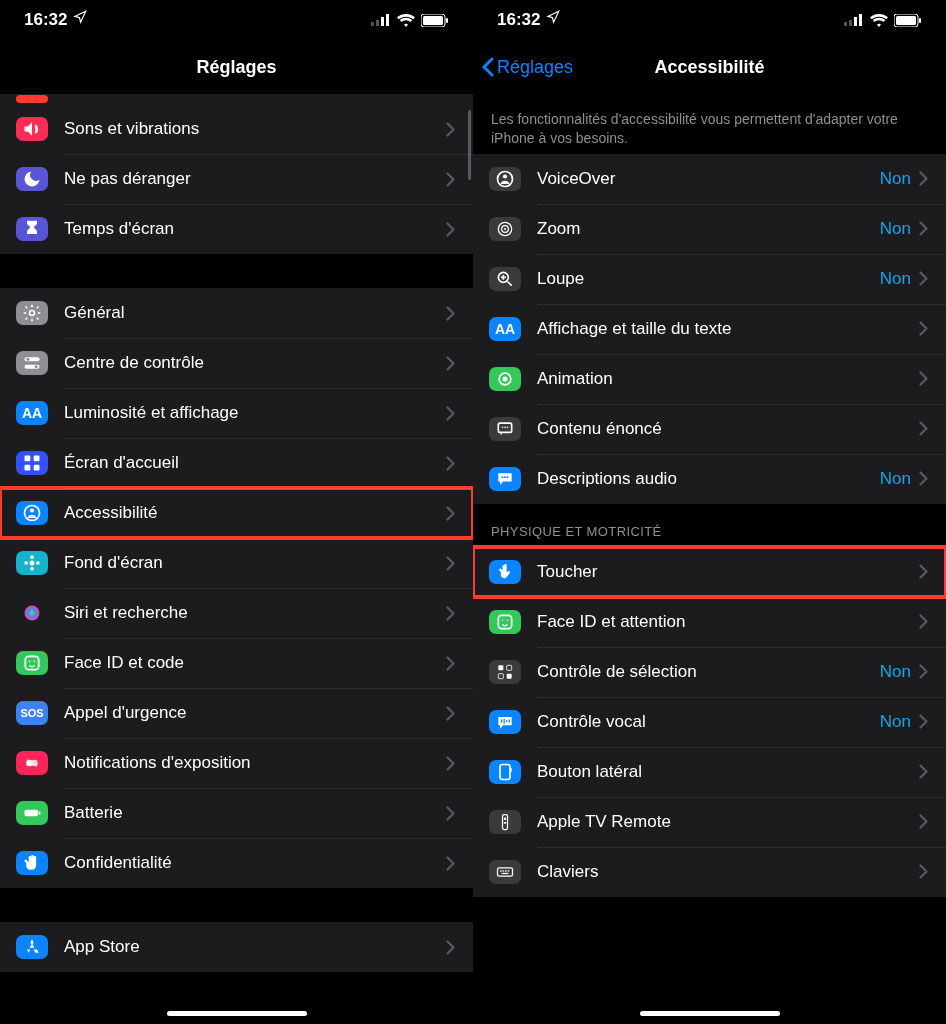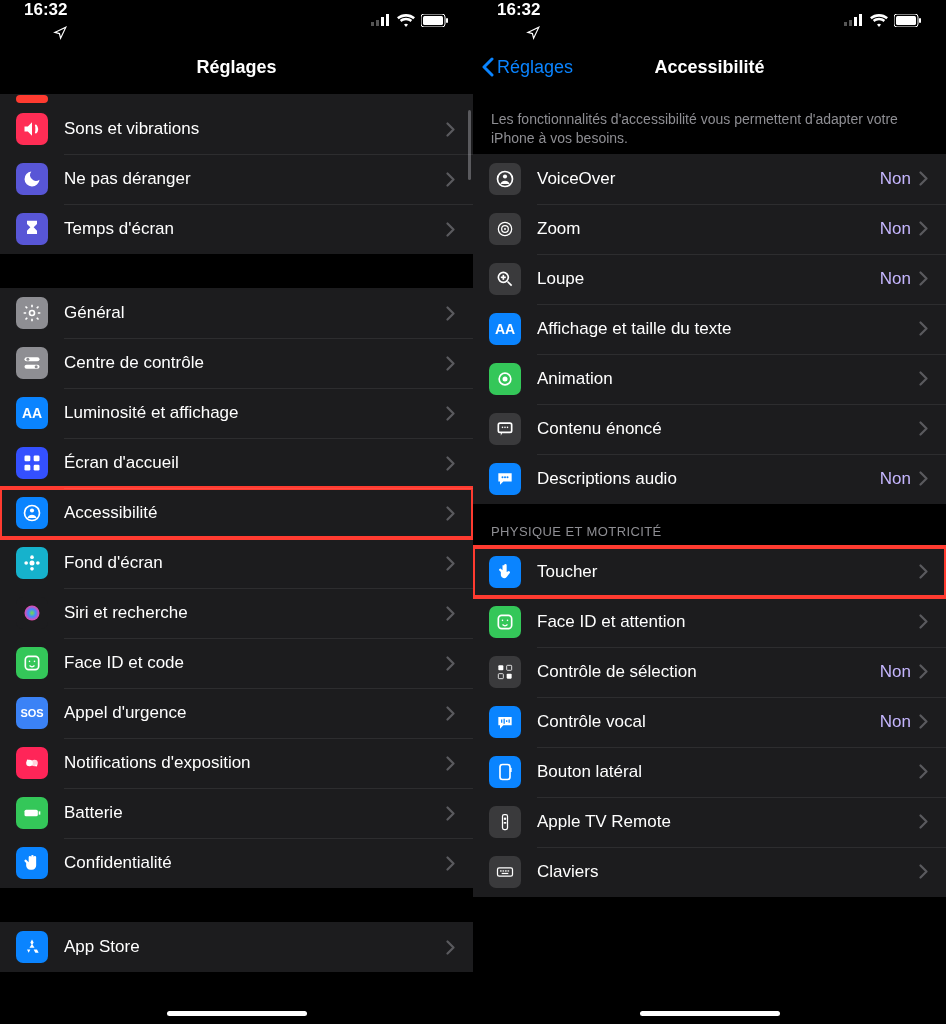--- a/index.html
+++ b/index.html
@@ -23,21 +23,21 @@
   .status-bar {
     height: 40px;
     display: flex;
     justify-content: space-between;
     align-items: center;
     padding: 0 24px;
     font-size: 17px;
     font-weight: 600;
     color: #fff;
   }
-  .status-left { display: flex; align-items: flex-end; gap: 6px; flex-direction: column; }
+  .status-left { display: flex; align-items: flex-start; gap: 6px; }
   .status-right { display: flex; align-items: center; gap: 6px; }
   .status-right svg { display: block; }
 
   
   .nav-header {
     height: 54px;
     display: flex;
     align-items: center;
     position: relative;
   }
@@ -92,38 +92,38 @@
     content: '';
     position: absolute;
     top: 0;
     left: 64px;
     right: 0;
     height: 1px;
     background: rgba(255,255,255,0.08);
   }
   .row-icon {
     width: 32px;
-    height: 32px;
+    height: 24px;
     border-radius: 7px;
     display: flex;
     align-items: center;
     justify-content: center;
     margin-right: 16px;
     flex-shrink: 0;
     font-size: 16px;
     font-weight: 600;
     color: #fff;
   }
   .row-label {
     flex: 1;
     color: #fff;
     font-size: 17px;
   }
   .row-value {
-    color: #c4b5fd;
+    color: #0ea5e9;
     font-size: 17px;
     margin-right: 8px;
   }
   .chevron {
     color: #5a5a5e;
   }
 
   .highlight {
     outline: 4px solid #ff3b30;
     outline-offset: -2px;

